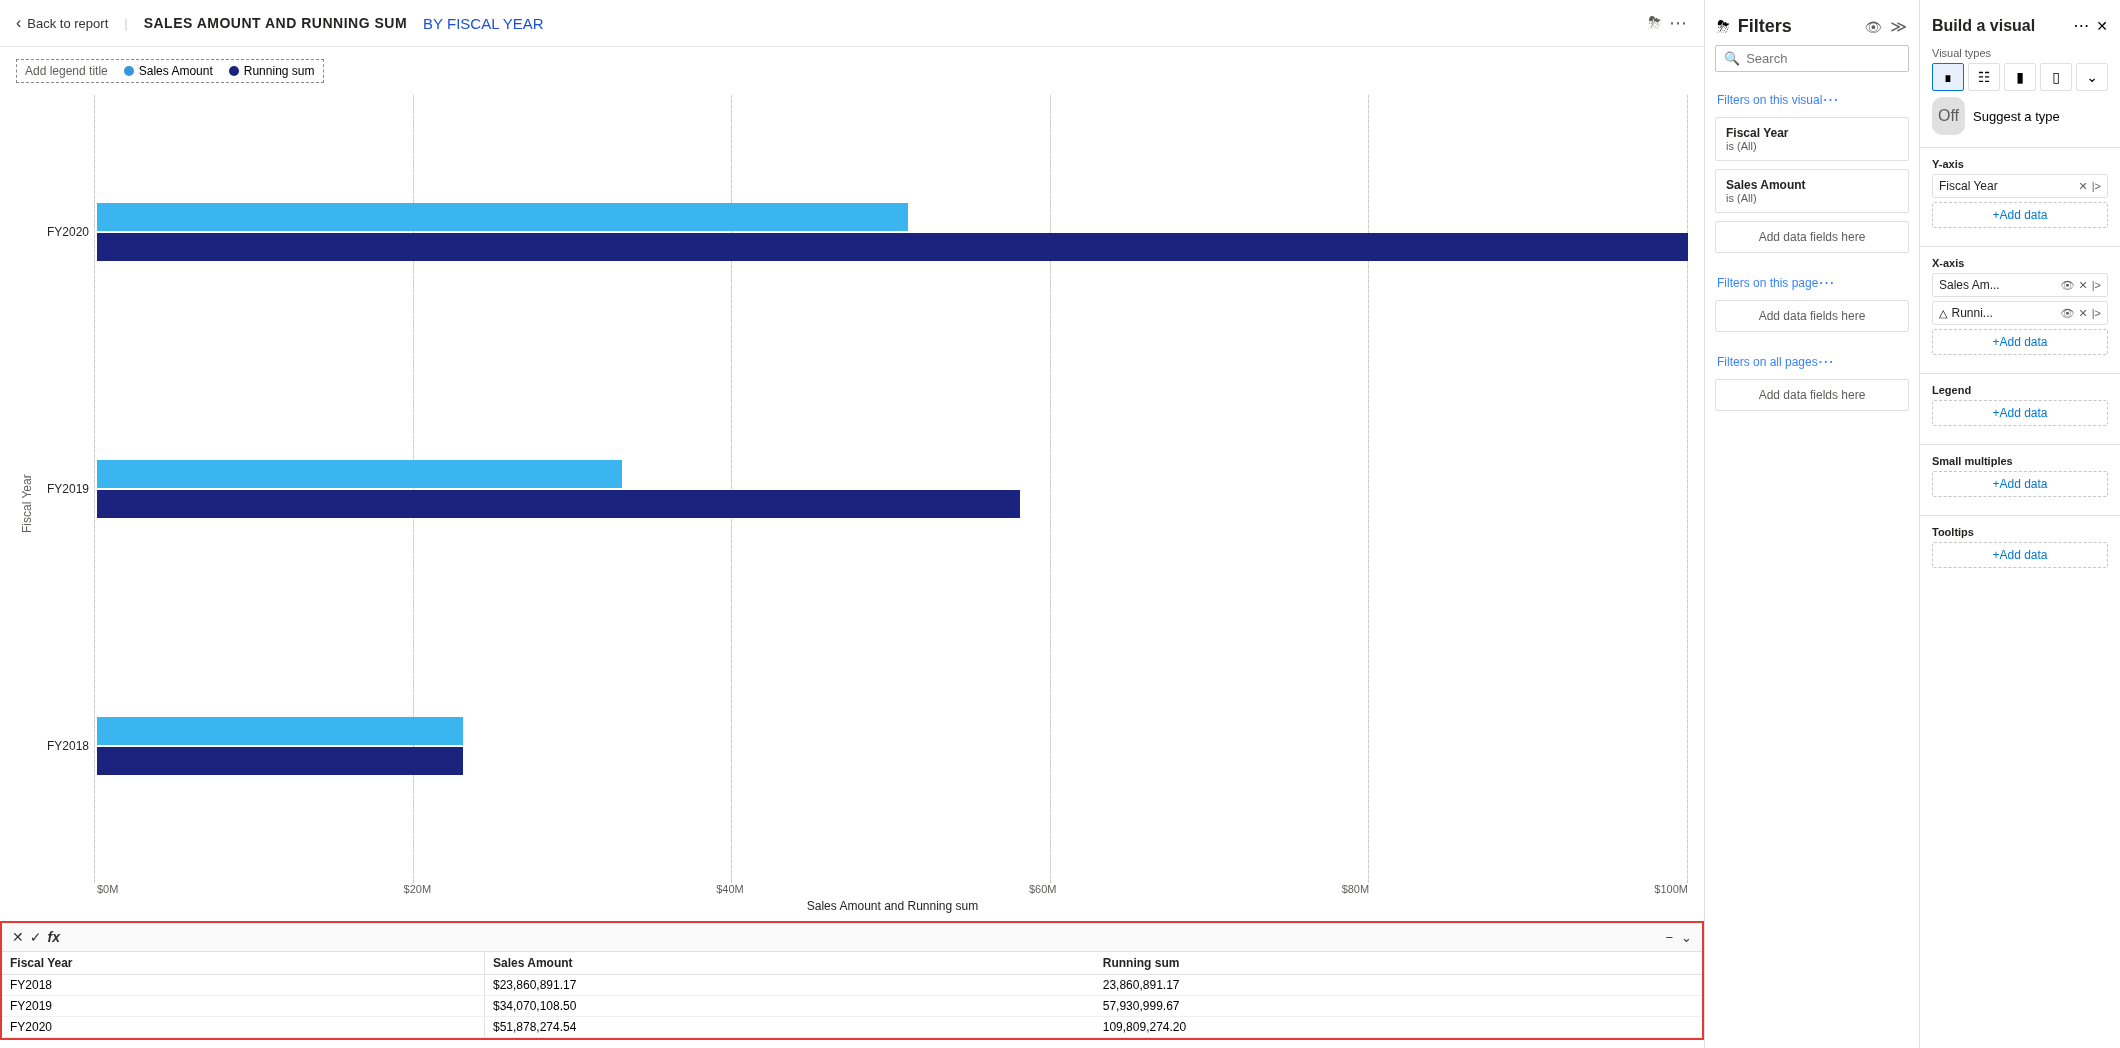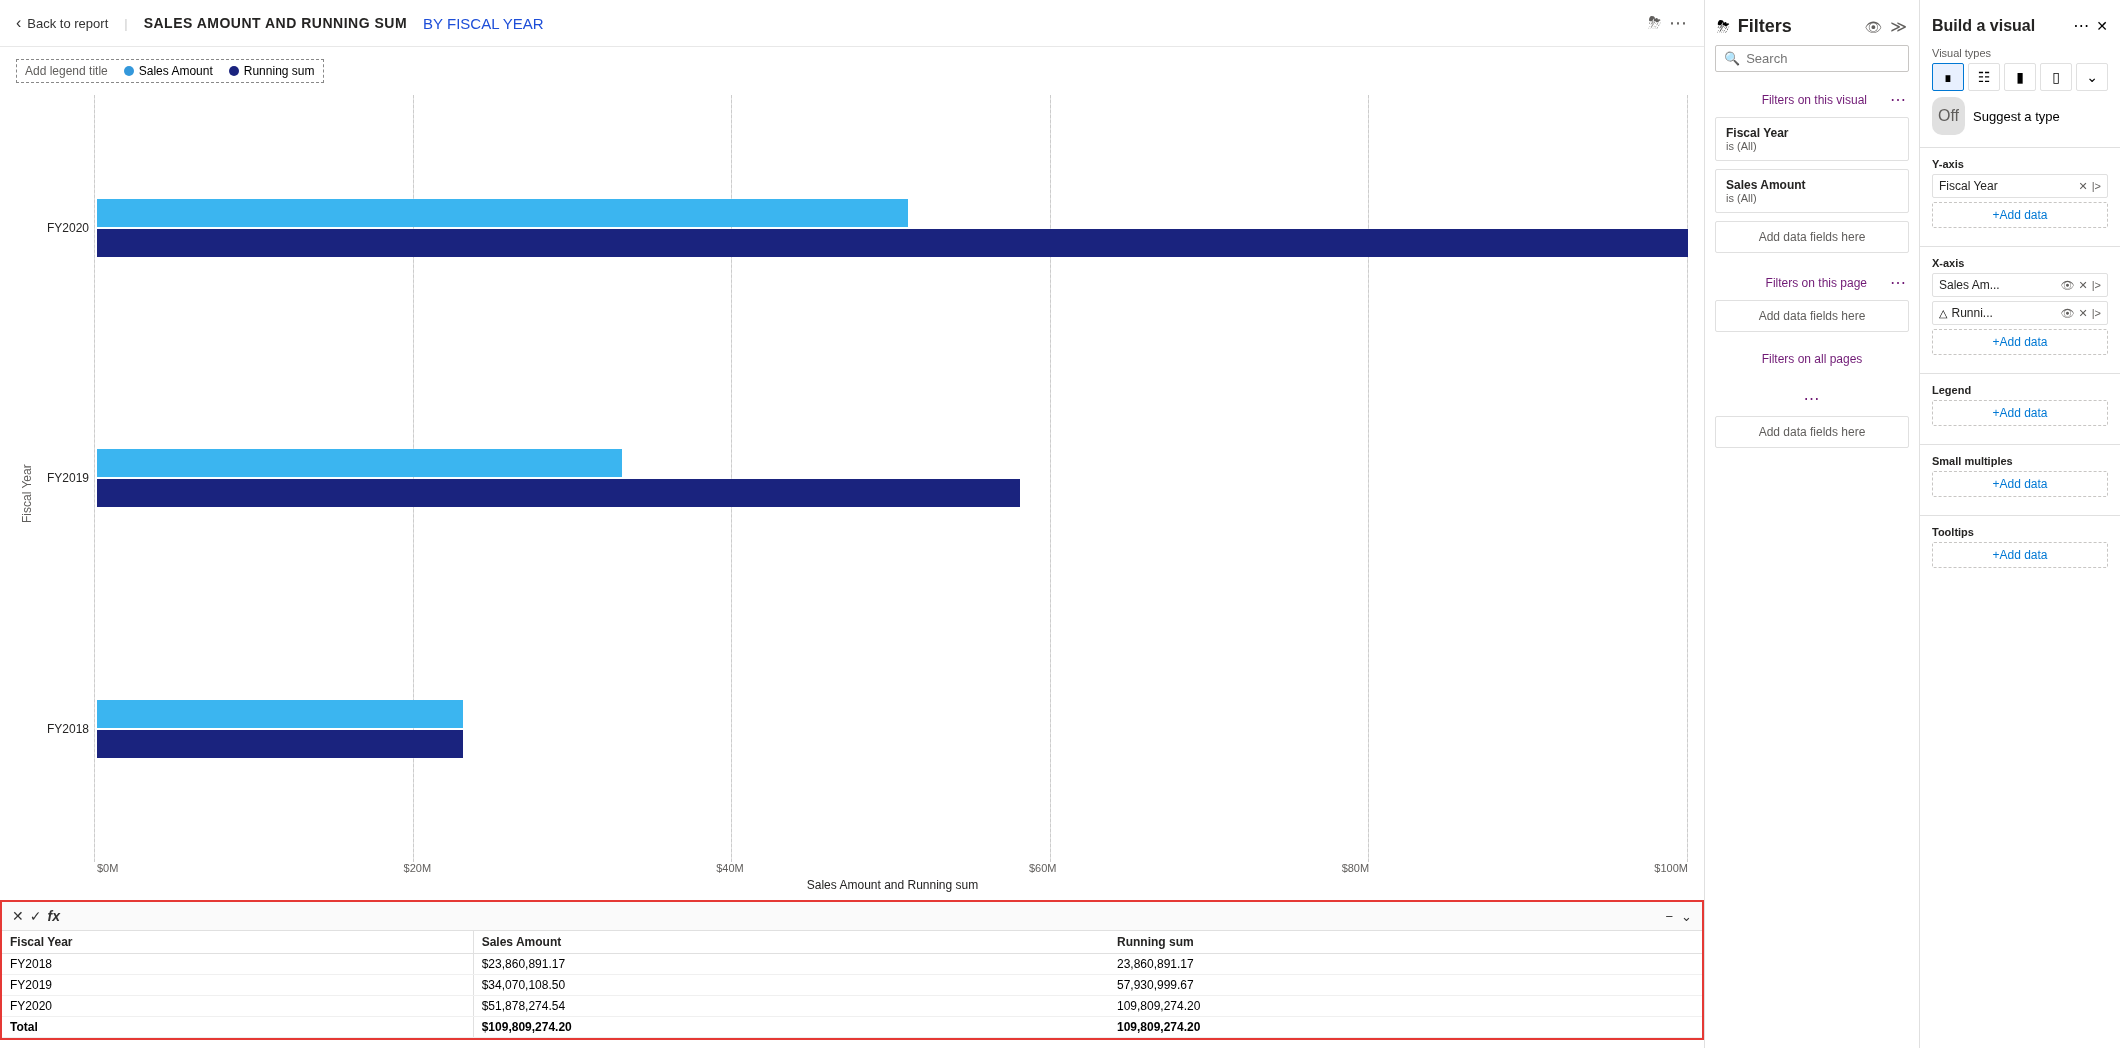--- a/index.html
+++ b/index.html
@@ -72,21 +72,21 @@
 
     
     .filters-panel { width: 215px; border-right: 1px solid #e0e0e0; display: flex; flex-direction: column; padding: 0; }
     .filters-header { display: flex; align-items: center; padding: 16px 12px 8px 12px; gap: 8px; }
     .filters-title { font-size: 18px; font-weight: 600; color: #252423; flex: 1; }
     .filters-icons { display: flex; gap: 8px; align-items: center; color: #605e5c; }
 
     .search-box { margin: 0 10px 10px 10px; display: flex; align-items: center; border: 1px solid #c8c6c4; padding: 5px 8px; gap: 6px; border-radius: 2px; }
     .search-box input { border: none; outline: none; font-size: 13px; flex: 1; background: transparent; }
 
-    .filter-section-title { font-size: 12px; color: #701a75; padding: 8px 12px 4px 12px; display: flex; justify-content: flex-end; align-items: center; gap: 23px; }
+    .filter-section-title { font-size: 12px; color: #3b82f6; padding: 8px 12px 4px 12px; display: flex; justify-content: flex-start; align-items: center; }
     .filter-card { margin: 4px 10px; border: 1px solid #e0e0e0; padding: 8px 10px; background: #fff; border-radius: 2px; }
     .filter-card-title { font-size: 12px; font-weight: 600; color: #252423; }
     .filter-card-sub { font-size: 11px; color: #605e5c; }
     .add-data-card { margin: 4px 10px; border: 1px solid #e0e0e0; padding: 8px 10px; background: #fff; border-radius: 2px; text-align: center; color: #605e5c; font-size: 12px; cursor: pointer; }
 
     
     .build-panel { width: 200px; display: flex; flex-direction: column; padding: 0; }
     .build-header { display: flex; align-items: center; padding: 16px 12px 8px 12px; gap: 8px; }
     .build-title { font-size: 16px; font-weight: 600; color: #252423; flex: 1; }
     .build-icons { display: flex; gap: 6px; align-items: center; }
@@ -231,25 +231,20 @@
             <tr>
               <td>FY2019</td>
       <td class="col-separator">$34,070,108.50</td>
       <td>57,930,999.67</td>
             </tr>
             <tr>
               <td>FY2020</td>
       <td class="col-separator">$51,878,274.54</td>
       <td>109,809,274.20</td>
             </tr>
-            <tr class="total-row">
-              <td>Total</td>
-    <td class="col-separator">$109,809,274.20</td>
-    <td>109,809,274.20</td>
-            </tr>
           </tbody>
       </table>
     </div>
   </div>
 
   <div class="filters-panel">
     <div class="filters-header">
       <span style="font-size:16px;">⛈</span>
       <span class="filters-title">Filters</span>
       <div class="filters-icons">
@@ -283,21 +278,21 @@
     </div>
 
     <div class="filter-section-title" style="margin-top:8px;">
       <span>Filters on this page</span>
       <span class="dots-icon">⋯</span>
     </div>
     <div class="add-data-card">
       <span>Add data fields here</span>
     </div>
 
-    <div class="filter-section-title" style="margin-top:8px;flex-direction:column;">
+    <div class="filter-section-title" style="margin-top:8px;">
       <span>Filters on all pages</span>
       <span class="dots-icon">⋯</span>
     </div>
     <div class="add-data-card">
       <span>Add data fields here</span>
     </div>
   </div>
 
   <div class="build-panel">
     <div class="build-header">

